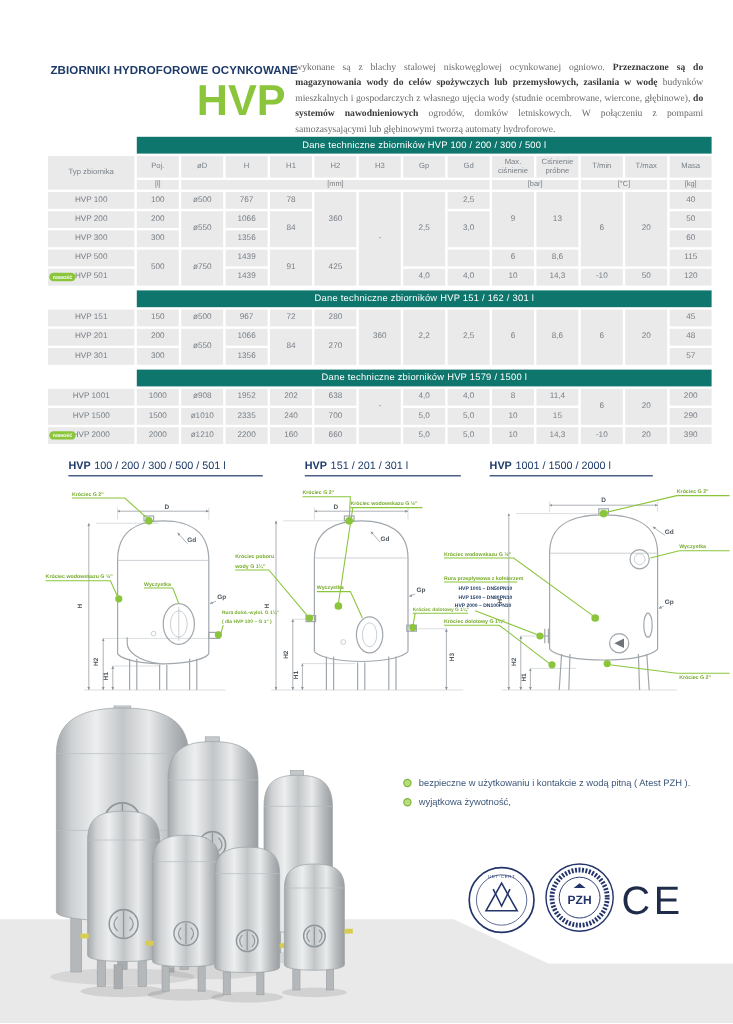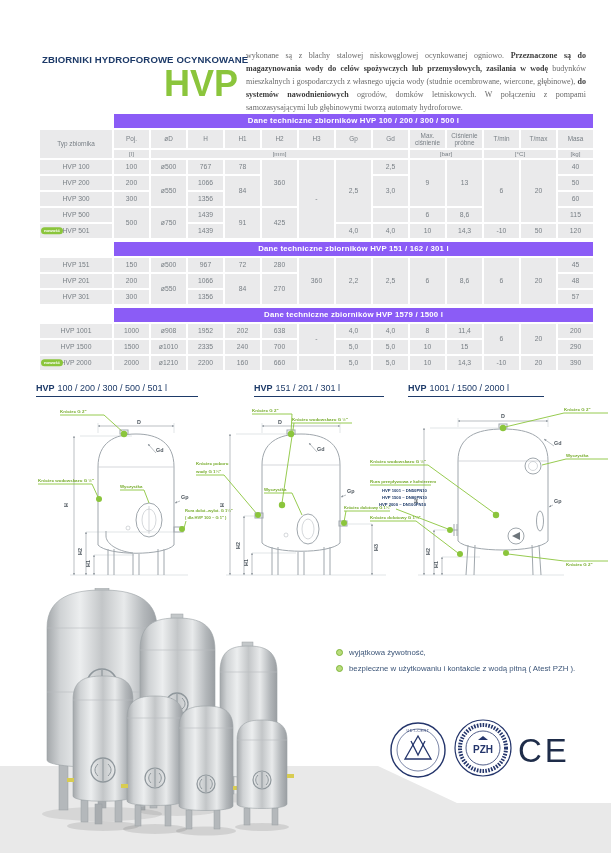--- a/index.html
+++ b/index.html
@@ -12,28 +12,28 @@
   .desc{position:absolute;left:246px;top:50px;width:340px;font-size:8px;line-height:1.62;
         text-align:justify;color:#6a6a6a;margin:0;font-family:Liberation Serif, serif;}
   .desc .b{font-weight:bold;color:#3a3a3a;}
   
   #tables{position:absolute;left:38px;top:112px;width:560px;}
   table.spec{border-collapse:separate;border-spacing:2px;table-layout:fixed;width:557px;}
   table.spec td{background:#eaeaeb;text-align:center;vertical-align:middle;color:#787f85;
         font-size:6.8px;line-height:1.15;padding:0;height:14px;}
   table.spec td.h{height:18px;font-size:6.4px;}
   table.spec td.u{height:8px;font-size:6.2px;}
-  table.spec td.ttl{background:#8b5cf6;color:#fff;font-weight:bold;font-size:7.8px;height:11px;letter-spacing:.2px;}
+  table.spec td.ttl{background:#0f766e;color:#fff;font-weight:normal;font-size:7.8px;height:11px;letter-spacing:.2px;}
   table.spec td.blank{background:transparent;}
   table.spec td.bw{position:relative;}
   .badge{position:absolute;left:1px;top:50%;transform:translateY(-50%);background:#8bc53c;color:#fff;
         font-size:4.3px;font-weight:bold;padding:1.5px 3px;border-radius:5px;line-height:1;}
   
   .diagram{position:absolute;}
-  .dtitle{font-size:9px;color:#1d3a68;border-bottom:1.5px solid #1d3a68;padding-bottom:3px;white-space:nowrap;}
+  .dtitle{font-size:9px;color:#1d3a68;border-bottom:1.5px solid #1d3a68;padding-bottom:3px;white-space:nowrap;margin-left:21px;}
   .dtitle span{margin-left:3px;font-weight:normal;}
   svg.diag{display:block;margin-top:6px;overflow:visible;}
   svg text{font-family:"Liberation Sans",sans-serif;}
   .ol{fill:none;stroke:#a0a7ad;stroke-width:1;}
   .olt{fill:none;stroke:#b8bec3;stroke-width:.6;}
   .dim{stroke:#8d959c;stroke-width:.6;fill:none;}
   .ext{stroke:#c3c8cc;stroke-width:.5;}
   .dimt{fill:#4d565e;font-size:5.4px;font-weight:bold;}
   .gt{fill:#76ab2b;font-size:4.4px;font-weight:bold;}
   .gts{font-size:4.1px;}
@@ -539,25 +539,25 @@
       <circle cx="247" cy="192" r="9" fill="none" stroke="#8f979c" stroke-width="1.2"></circle>
       <path d="M247,184 L247,200 M243,187 C240,190 240,194 243,197 M251,187 C254,190 254,194 251,197" fill="none" stroke="#8f979c" stroke-width="1"></path>
       <rect x="272" y="186" width="7" height="4" fill="#d8cc52"></rect>
     </g>
   </svg>
 
   <div class="features">
     <ul>
         <li>
           <span class="fdot"></span>
-          <span>wyjątkowa żywotność,</span>
+          <span>bezpieczne w użytkowaniu i kontakcie z wodą pitną ( Atest PZH ).</span>
         </li>
         <li>
           <span class="fdot"></span>
-          <span>bezpieczne w użytkowaniu i kontakcie z wodą pitną ( Atest PZH ).</span>
+          <span>wyjątkowa żywotność,</span>
         </li>
       </ul>
   </div>
 
   <svg class="certs-svg" style="left:388px;top:712px" width="185" height="70" viewBox="0 0 185 70">
     <g>
       <circle cx="30" cy="38" r="27" fill="#fff" stroke="#24356b" stroke-width="1.4"></circle>
       <circle cx="30" cy="38" r="21" fill="none" stroke="#24356b" stroke-width=".6"></circle>
       <path d="M30,24 L17,47 L43,47 Z" fill="none" stroke="#24356b" stroke-width="1.3"></path>
       <path d="M23,29 L30,43 L37,29" fill="none" stroke="#24356b" stroke-width="1.3"></path>

